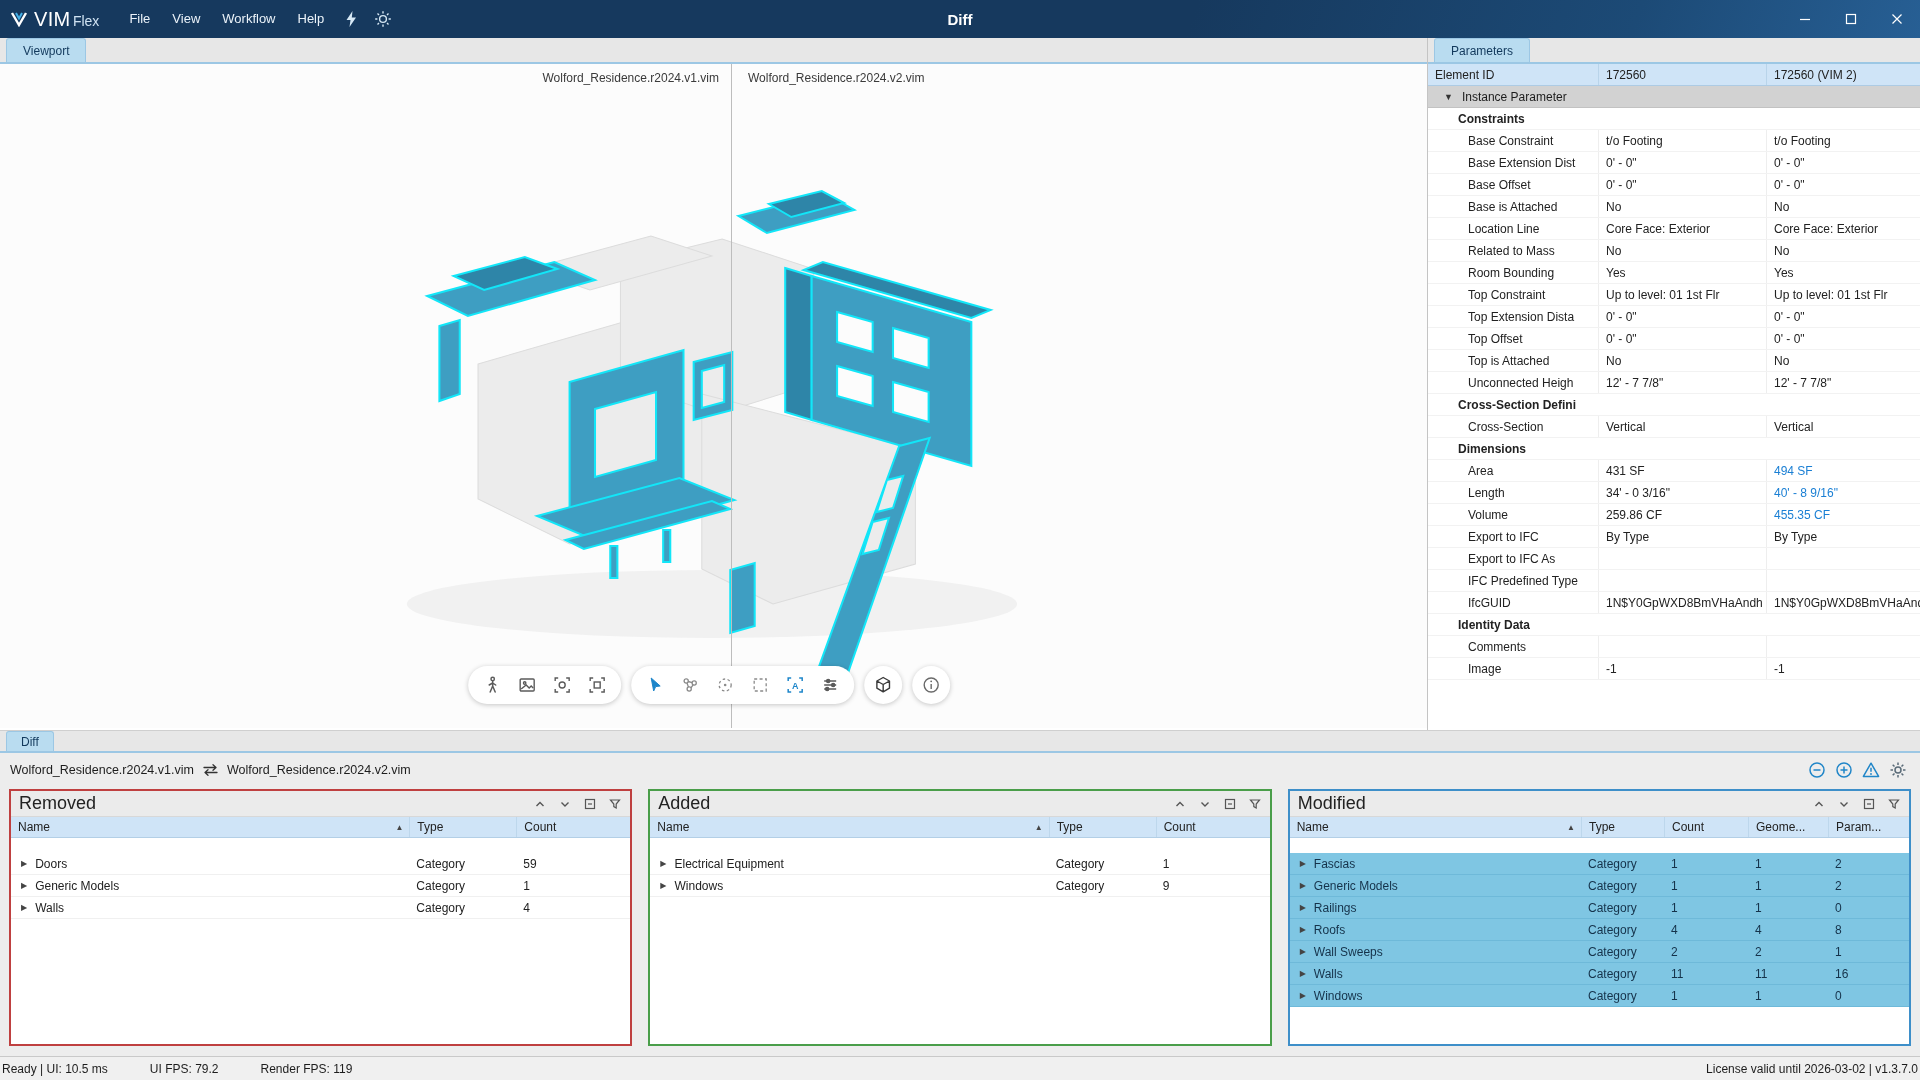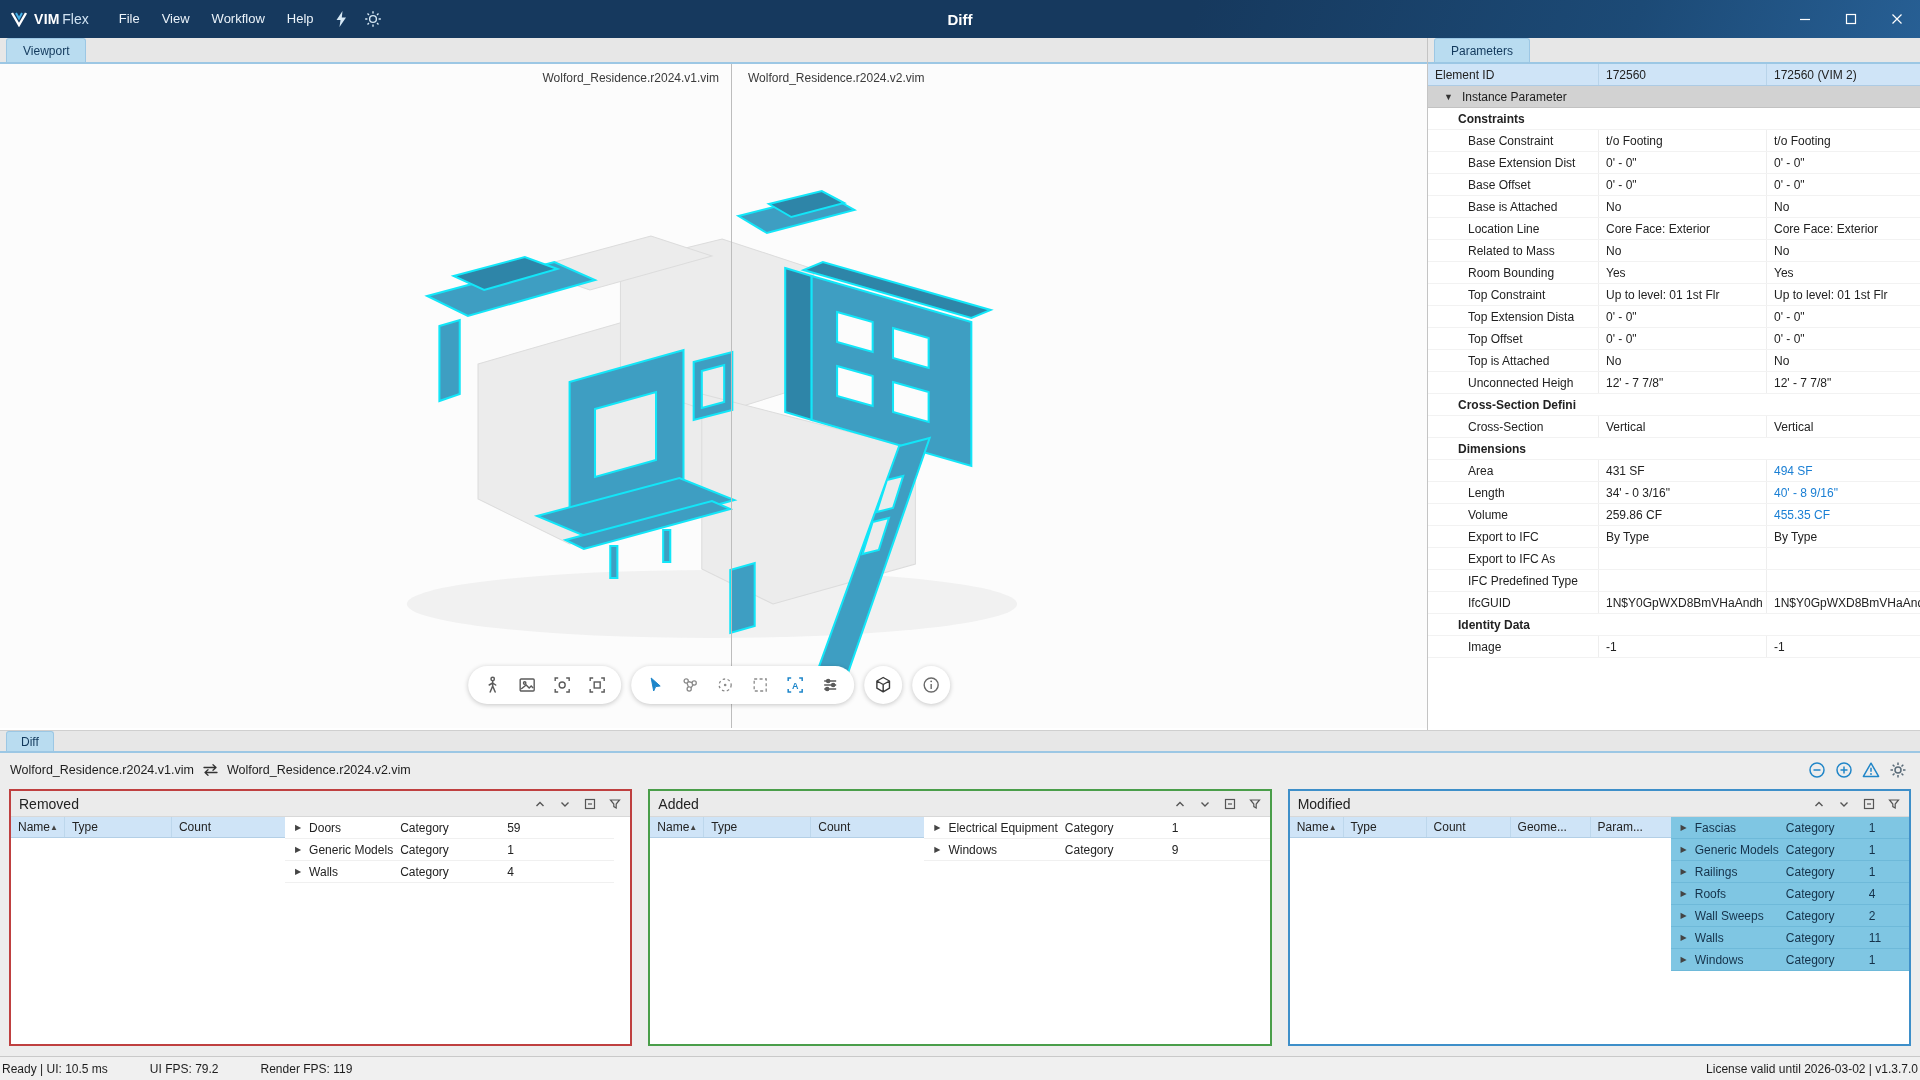--- a/index.html
+++ b/index.html
@@ -5,21 +5,21 @@
   * { margin:0; padding:0; box-sizing:border-box; }
   html,body { width:1920px; height:1080px; overflow:hidden; background:#d0d0d0; }
   body { font-family:"Liberation Sans", sans-serif; color:#222; }
   .app { width:1920px; height:1080px; display:flex; flex-direction:column; background:#e9e9e9; }
 
   
   .titlebar { height:38px; flex:none; background:linear-gradient(110deg,#16395e 0%,#16395e 62%,#1c4a76 85%,#275f94 100%);
     display:flex; align-items:center; position:relative; color:#fff; }
   .tb-left { display:flex; align-items:center; gap:2px; padding-left:10px; z-index:2; }
   .logo { display:flex; align-items:center; gap:6px; margin-right:18px; }
-  .logo-vim { font-weight:bold; font-size:14px; letter-spacing:.3px; }
+  .logo-vim { font-weight:normal; font-size:20px; letter-spacing:.3px; }
   .logo-flex { font-size:14px; color:#cfe2f2; margin-left:-2px; }
   .menu-item { font-size:13px; color:#eaf2f9; padding:0 10px; height:38px; line-height:38px; cursor:default; }
   .tb-iconbtn { width:30px; height:38px; display:flex; align-items:center; justify-content:center; }
   .tb-title { position:absolute; left:0; right:0; text-align:center; font-size:15px; font-weight:bold; color:#fff; pointer-events:none; }
   .tb-right { margin-left:auto; display:flex; z-index:2; }
   .winbtn { width:46px; height:38px; display:flex; align-items:center; justify-content:center; }
 
   
   .tabstrip { height:26px; background:#e7e7e7; border-bottom:2px solid #9cc7e4; display:flex; align-items:flex-end; padding-left:6px; flex:none; }
   .tabstrip.small { height:22px; }
@@ -63,24 +63,24 @@
   .diff-section { height:326px; flex:none; display:flex; flex-direction:column; background:#ededed; border-top:1px solid #cfcfcf; }
   .diff-header { height:34px; flex:none; display:flex; align-items:center; padding:0 10px; font-size:12.5px; color:#1d1d1d; gap:8px; }
   .diff-tools { margin-left:auto; display:flex; gap:7px; align-items:center; padding-right:2px; }
   .dtool { width:20px; height:20px; display:flex; align-items:center; justify-content:center; border-radius:3px; }
 
   .diff-panels { height:268px; flex:none; display:flex; gap:16px; padding:2px 9px 9px; }
   .dpanel { flex:1; border:2px solid #999; background:#fff; display:flex; flex-direction:column; min-width:0; }
   .dpanel.removed { border-color:#bf4040; }
   .dpanel.added   { border-color:#4a9e4a; }
   .dpanel.modified{ border-color:#3e8fc9; }
-  .dpanel-title { height:26px; flex:none; background:#ebebeb; border-bottom:1px solid #d8d8d8; display:flex; align-items:center; padding:0 8px; font-size:14px; color:#222; }
+  .dpanel-title { height:26px; flex:none; background:#ebebeb; border-bottom:1px solid #d8d8d8; display:flex; align-items:center; padding:0 8px; font-size:18px; color:#222; }
   .ph-icons { margin-left:auto; display:flex; gap:11px; align-items:center; }
   .ph-ic { width:14px; height:14px; display:flex; align-items:center; justify-content:center; }
-  .dtable { flex:1; overflow:hidden; background:#fff; display:flex; flex-direction:row; }
+  .dtable { flex:1; overflow:hidden; background:#fff; display:flex; flex-direction:column;gap:15px; }
   .dhead { display:flex; height:21px; flex:none; background:#cfe4f7; border-bottom:1px solid #b3cfe6; font-size:12px; align-items:center; }
   .dh-cell { padding-left:7px; border-left:1px solid #bdd7ec; height:100%; display:flex; align-items:center; overflow:hidden; white-space:nowrap; }
   .dh-cell:first-child { border-left:none; }
   .dh-cell .sort { margin-left:auto; margin-right:6px; font-size:8px; color:#444; }
   .d-row { display:flex; height:22px; line-height:22px; font-size:12px; background:#fff; border-bottom:1px solid #f0f0f0; }
   .modified .d-row { background:#7fc6e3; border-bottom:1px solid #6eb9d9; color:#15324a; }
   .d-cell { padding-left:7px; overflow:hidden; white-space:nowrap; }
   .d-cell.namecell { display:flex; align-items:center; padding-left:0; }
   .rowtri { font-size:8px; color:#444; margin:0 8px 0 10px; }
   .cols3 .col0 { flex:1; min-width:0; }
@@ -406,20 +406,25 @@
               <div class="p-label">IfcGUID</div>
               <div class="p-val v1">1N$Y0GpWXD8BmVHaAndh</div>
               <div class="p-val v2">1N$Y0GpWXD8BmVHaAndh</div>
             </div>
             <div class="p-row p-section">
               <div class="p-label">Identity Data</div>
               <div class="p-val v1"></div>
               <div class="p-val v2"></div>
             </div>
             <div class="p-row">
+              <div class="p-label">Comments</div>
+              <div class="p-val v1"></div>
+              <div class="p-val v2"></div>
+            </div>
+            <div class="p-row">
               <div class="p-label">Image</div>
               <div class="p-val v1">-1</div>
               <div class="p-val v2">-1</div>
             </div>
           </div>
       </div>
     </div>
   </div>
 
   <div class="diff-section">

